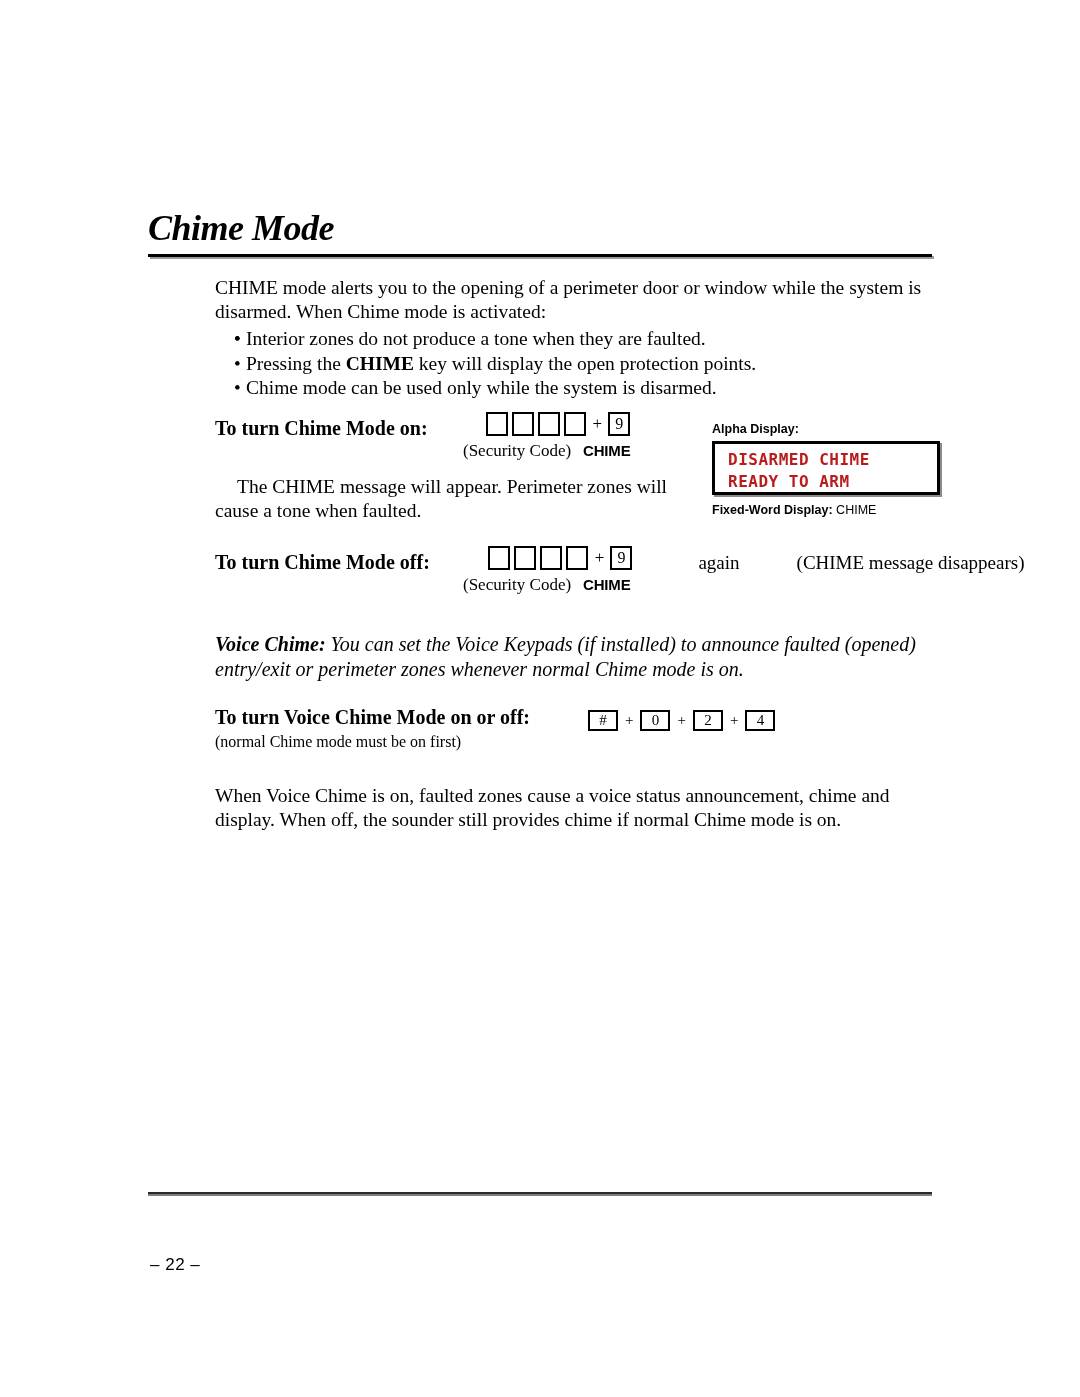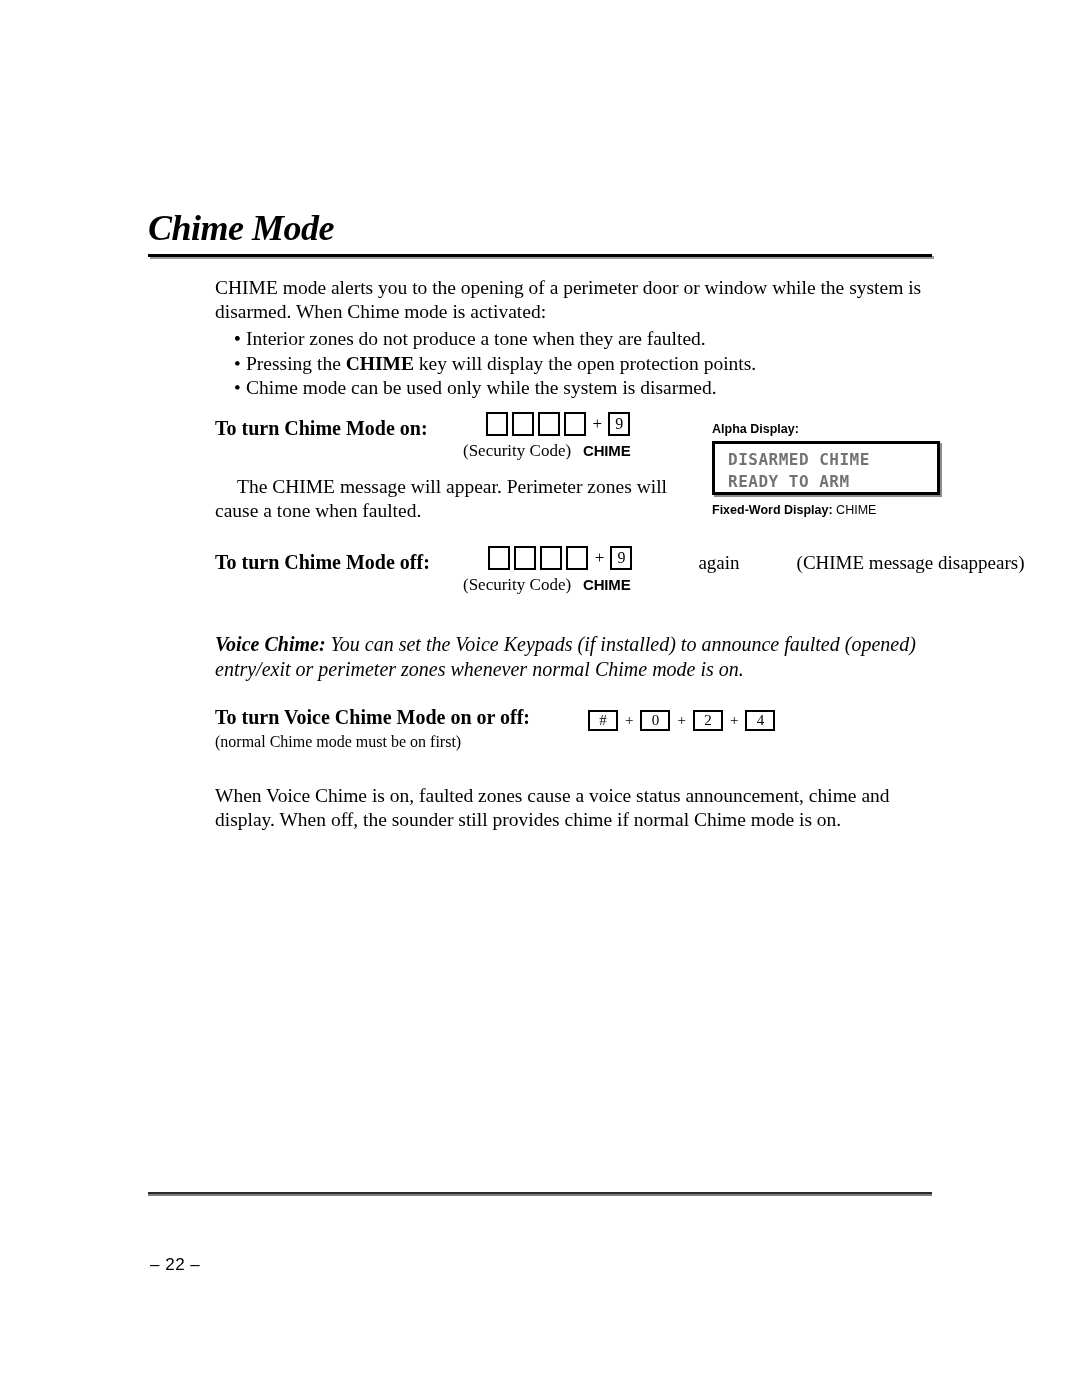--- a/index.html
+++ b/index.html
@@ -179,21 +179,21 @@
     background: #fff;
     box-shadow: 2px 2px 0 0 #8c8c8c;
     padding: 5px 0 0 13px;
   }
   .lcd-line {
     font-family: "DejaVu Sans Mono", monospace;
     font-size: 16px;
     line-height: 22px;
     letter-spacing: 0.5px;
     font-weight: bold;
-    color: #737373;
+    color: #b91c1c;
     -webkit-font-smoothing: none;
   }
   .display-footer {
     font-family: "Liberation Sans", sans-serif;
     font-size: 12.5px;
     line-height: 16px;
     margin-top: 7px;
   }
   .display-footer .lbl {
     font-weight: bold;

